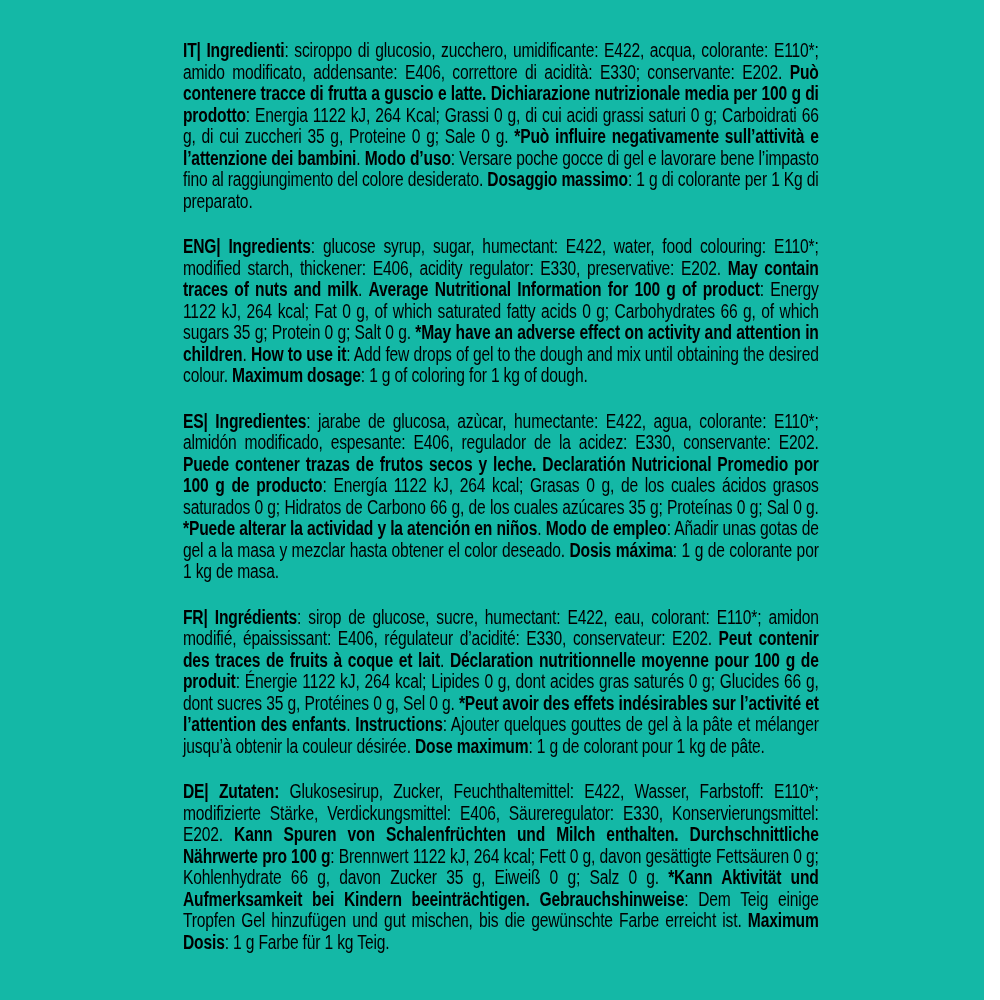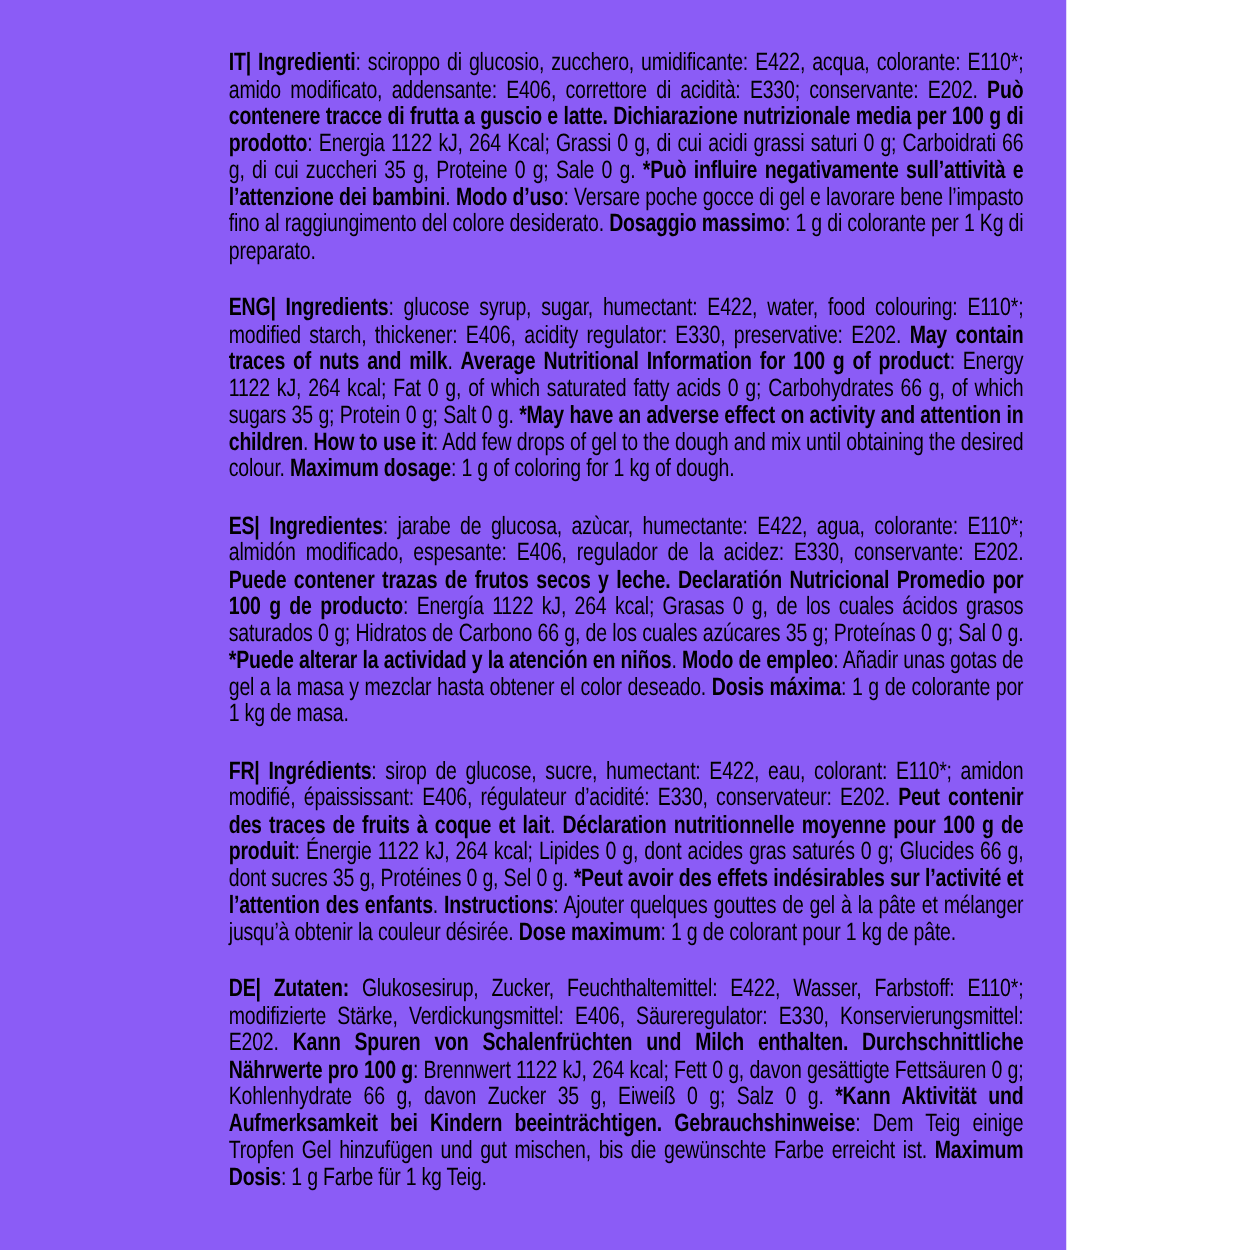--- a/index.html
+++ b/index.html
@@ -2,23 +2,23 @@
 <html><head>
 <meta charset="utf-8">
 <style>
   html, body {
     margin: 0;
     padding: 0;
     background: #ffffff;
   }
   .page {
     position: relative;
-    width: 853px;
+    width: 984px;
     height: 1000px;
-    background: #8b5cf6;
+    background: #14b8a6;
     overflow: hidden;
   }
   .text-block {
     position: absolute;
     left: 183px;
     top: 40px;
     width: 815px;                 
     transform: scaleX(0.78);      
     transform-origin: 0 0;
   }

